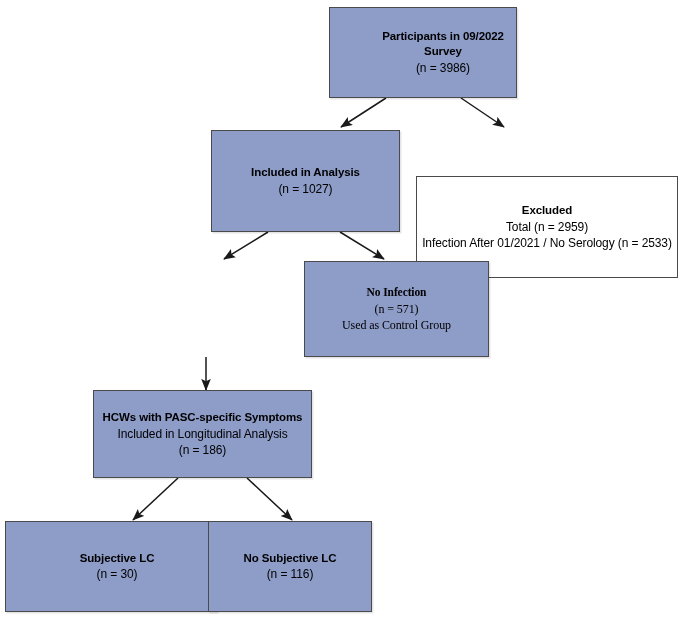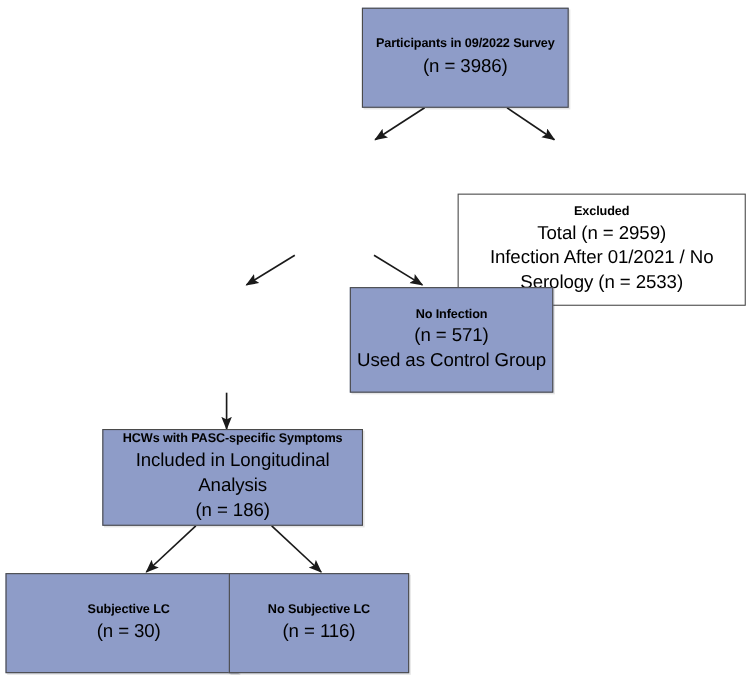--- a/index.html
+++ b/index.html
@@ -46,21 +46,21 @@
     box-shadow: none;
     margin-top: 46px;
   }
   .node .title {
     font-size: 11.5px;
     font-weight: bold;
     line-height: 1.34;
     letter-spacing: -0.1px;
   }
   .node .sub {
-    font-size: 17px;
+    font-size: 12px;
     font-weight: normal;
     line-height: 1.34;
     letter-spacing: -0.1px;
   }
 </style>
 </head>
 <body>
 
 <div id="flowchart">
 
@@ -79,40 +79,44 @@
 
     <line x1="340" y1="232" x2="384" y2="259" stroke="#1a1a1a" stroke-width="1.5" marker-end="url(#arrowhead)"></line>
 
     <line x1="206" y1="357" x2="206" y2="390" stroke="#1a1a1a" stroke-width="1.5" marker-end="url(#arrowhead)"></line>
 
     <line x1="178" y1="478" x2="133" y2="520" stroke="#1a1a1a" stroke-width="1.5" marker-end="url(#arrowhead)"></line>
 
     <line x1="247" y1="478" x2="292" y2="520" stroke="#1a1a1a" stroke-width="1.5" marker-end="url(#arrowhead)"></line>
   </svg>
 
-  <div class="node" style="left:329px; top:7px; width:188px; height:91px;">
+  <div class="node" style="left:329px; top:7px; width:188px; height:91px;padding-left:40px;">
     <div class="title">Participants in 09/2022 Survey</div>
     <div class="sub">(n = 3986)</div>
   </div>
 
+  <div class="node" style="left:211px; top:130px; width:189px; height:102px;">
+    <div class="title">Included in Analysis</div>
+    <div class="sub">(n = 1027)</div>
+  </div>
 
   <div class="node plain" style="left:416px; top:130px; width:262px; height:102px;">
     <div class="title">Excluded</div>
     <div class="sub">Total (n = 2959)</div>
     <div class="sub">Infection After 01/2021 / No Serology (n = 2533)</div>
   </div>
 
 
-  <div class="node" style="left:318px; top:261px; width:185px; height:96px;">
+  <div class="node" style="left:304px; top:261px; width:185px; height:96px;font-family:Liberation Serif, serif;">
     <div class="title">No Infection</div>
     <div class="sub">(n = 571)</div>
     <div class="sub">Used as Control Group</div>
   </div>
 
-  <div class="node" style="left:93px; top:390px; width:237px; height:88px;">
+  <div class="node" style="left:93px; top:390px; width:219px; height:88px;">
     <div class="title">HCWs with PASC-specific Symptoms</div>
     <div class="sub">Included in Longitudinal Analysis</div>
     <div class="sub">(n = 186)</div>
   </div>
 
   <div class="node" style="left:5px; top:521px; width:212px; height:91px;padding-left:12px;">
     <div class="title">Subjective LC</div>
     <div class="sub">(n = 30)</div>
   </div>
 

